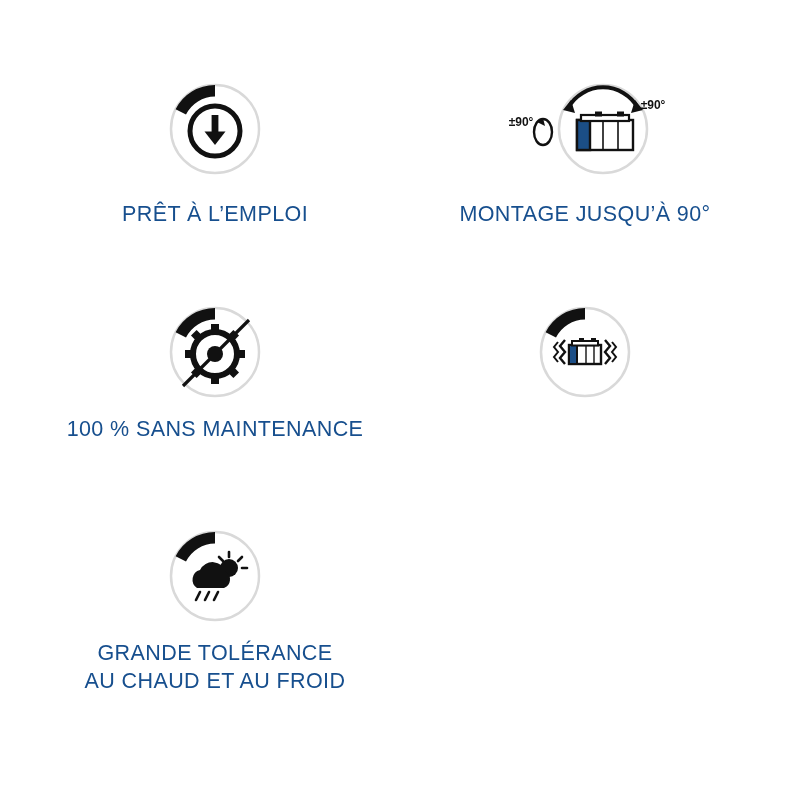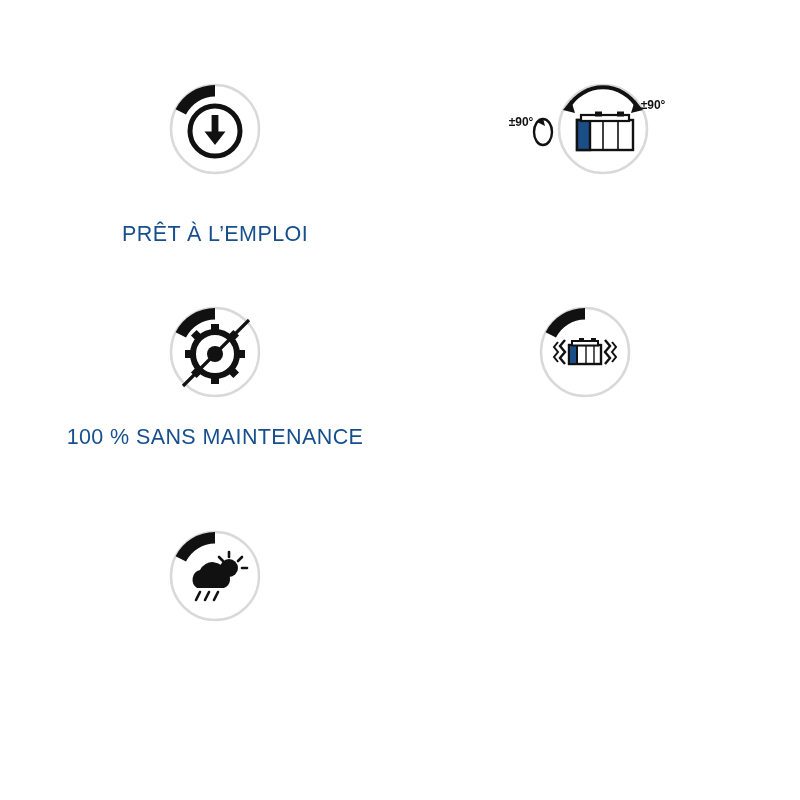--- a/index.html
+++ b/index.html
@@ -34,31 +34,31 @@
     width: 160px;
     height: 118px;
     display: flex;
     align-items: center;
     justify-content: center;
   }
   .icon-wrap.wide {
     width: 230px;
   }
   .feature-label {
-    margin-top: 32px;
+    margin-top: 12px;
     color: #174f8e;
     font-size: 21.5px;
     letter-spacing: 0.4px;
     line-height: 1.32;
     text-align: center;
     white-space: pre-line;
     font-weight: 400;
   }
   .row2 .feature-label, .row3 .feature-label {
-    margin-top: 12px;
+    margin-top: 4px;
   }
   .r1 { grid-row: 1; }
   .r2 { grid-row: 2; }
   .r3 { grid-row: 3; }
 </style>
 </head>
 <body>
 
 <div class="feature-grid">
 
@@ -93,20 +93,21 @@
           <line x1="118" y1="47" x2="118" y2="76" stroke="#111111" stroke-width="1.6"></line>
           <line x1="133" y1="47" x2="133" y2="76" stroke="#111111" stroke-width="1.6"></line>
         </g>
 
         <ellipse cx="58" cy="58" rx="9" ry="13" fill="none" stroke="#111111" stroke-width="2.4"></ellipse>
         <path d="M52 48 L58 44 L60 52 Z" fill="#111111"></path>
         <text x="36" y="52" text-anchor="middle" font-family="Liberation Sans, sans-serif" font-size="12" font-weight="bold" fill="#111111">±90°</text>
         <text x="168" y="35" text-anchor="middle" font-family="Liberation Sans, sans-serif" font-size="12" font-weight="bold" fill="#111111">±90°</text>
       </svg>
     </div>
+    <div class="feature-label">MONTAGE JUSQU’À 90°</div>
   </div>
 
   <div class="feature r2 row2">
     <div class="icon-wrap">
       <svg width="104" height="104" viewBox="0 0 104 104" aria-hidden="true">
         <circle cx="52" cy="52" r="44" fill="none" stroke="#d9d9d9" stroke-width="2.5"></circle>
         <path d="M52 8 A44 44 0 0 0 12.6 32.2 L23.0 37.5 A32.5 32.5 0 0 1 52 19.5 Z" fill="#111111"></path>
         <g transform="translate(52,54)">
           <g fill="#111111">
             <rect x="-4" y="-30" width="8" height="10"></rect>
@@ -165,16 +166,18 @@
 
         <path d="M34 64 a10 10 0 0 1 3 -18 a14 14 0 0 1 26 2 a9 9 0 0 1 -2 16 Z" fill="#111111"></path>
 
         <g stroke="#111111" stroke-width="2.6" stroke-linecap="round">
           <line x1="37" y1="68" x2="33" y2="76"></line>
           <line x1="46" y1="68" x2="42" y2="76"></line>
           <line x1="55" y1="68" x2="51" y2="76"></line>
         </g>
       </svg>
     </div>
+    <div class="feature-label">GRANDE TOLÉRANCE
+AU CHAUD ET AU FROID</div>
   </div>
 
 
 </div>
 
 </body></html>

